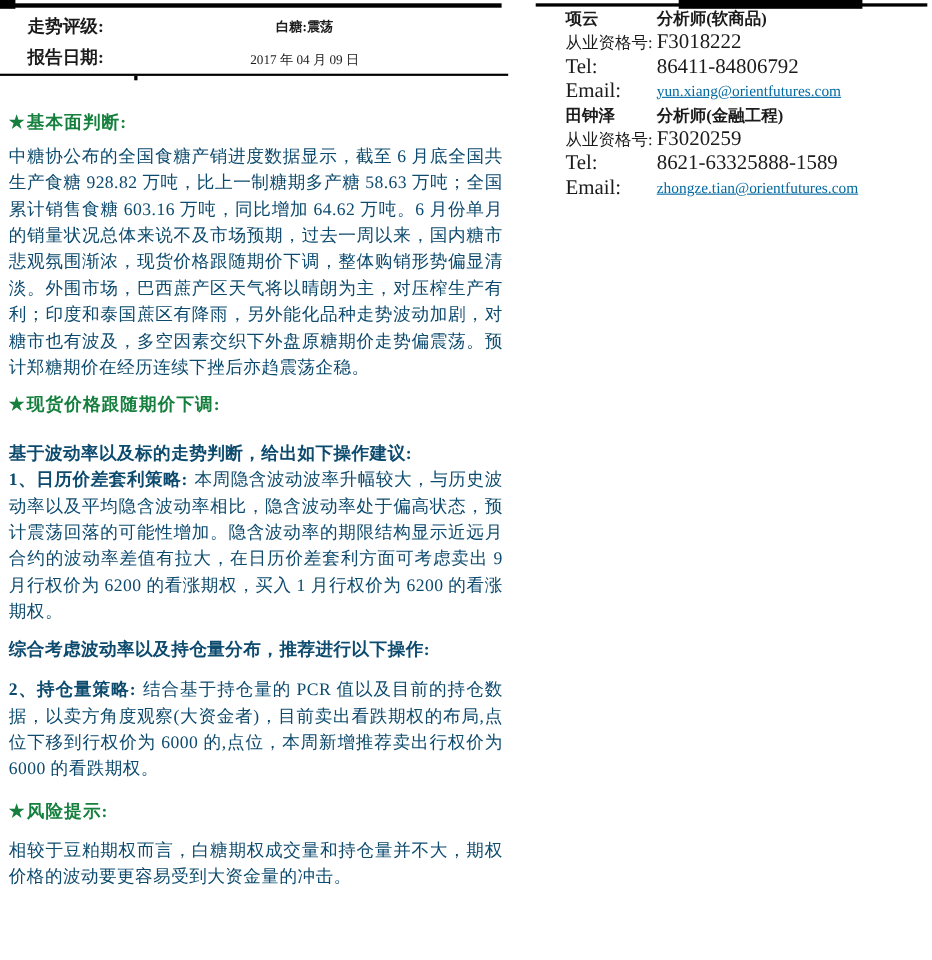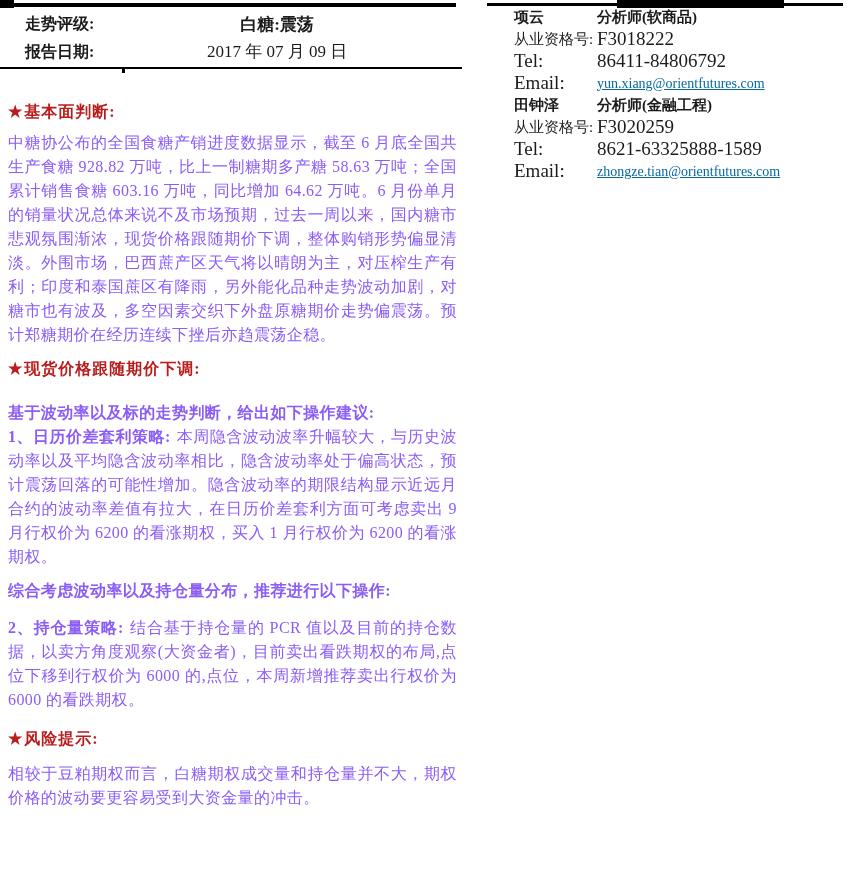--- a/index.html
+++ b/index.html
@@ -18,32 +18,32 @@
   .right-bar     { left:617px; top:0; width:167px; height:8px; }
 
   
   .left-col { position:absolute; left:8px; top:0; width:449px; }
   .left-col > * { position:absolute; left:0; width:449px; margin:0; }
 
   .meta-row { display:flex; align-items:center; height:24px; padding-left:17px; box-sizing:border-box; }
   .meta-row.row1 { top:12px; }
   .meta-row.row2 { top:39px;align-items:flex-end; }
   .meta-label { flex:0 0 112px; font-weight:700; font-size:16px; }
-  .meta-value { flex:1; text-align:center; font-size:17px; padding-right:40px; }
+  .meta-value { flex:1; text-align:center; font-size:12px; padding-right:40px; }
   .meta-value.bold { font-weight:700; }
 
-  .sec-title { font-size:16px; font-weight:700; color:#b91c1c; letter-spacing:1px; line-height:20px; }
+  .sec-title { font-size:16px; font-weight:700; color:#15803d; letter-spacing:1px; line-height:20px; }
   .sec-title .star { margin-right:1px; }
   .t1 { top:102px; }
   .t2 { top:359px; }
   .t3 { top:729px; }
 
   .body {
     font-size:16px; line-height:24px; text-align:justify; text-align-last:left;
-    letter-spacing:0.4px; color:#8b5cf6;
+    letter-spacing:0.4px; color:#0c4a6e;
   }
   .p1 { top:131px; }
   .intro { top:389px; font-weight:700;margin-top:12px; }
   .p2 { top:425px; }
   .mid { top:579px; font-weight:700; }
   .p3 { top:616px; }
   .p4 { top:762px; }
   .lead { font-weight:700; margin-right:6px; }
 
   
@@ -70,21 +70,21 @@
   <div class="rule right-bar"></div>
 
   <div class="left-col">
 
     <div class="meta-row row1">
       <span class="meta-label">走势评级:</span>
       <span class="meta-value bold">白糖:震荡</span>
     </div>
     <div class="meta-row row2">
       <span class="meta-label">报告日期:</span>
-      <span class="meta-value">2017 年 07 月 09 日</span>
+      <span class="meta-value">2017 年 04 月 09 日</span>
     </div>
 
     <h2 class="sec-title t1"><span class="star">★</span><span>基本面判断:</span></h2>
     <p class="body p1">中糖协公布的全国食糖产销进度数据显示，截至 6 月底全国共生产食糖 928.82 万吨，比上一制糖期多产糖 58.63 万吨；全国累计销售食糖 603.16 万吨，同比增加 64.62 万吨。6 月份单月的销量状况总体来说不及市场预期，过去一周以来，国内糖市悲观氛围渐浓，现货价格跟随期价下调，整体购销形势偏显清淡。外围市场，巴西蔗产区天气将以晴朗为主，对压榨生产有利；印度和泰国蔗区有降雨，另外能化品种走势波动加剧，对糖市也有波及，多空因素交织下外盘原糖期价走势偏震荡。预计郑糖期价在经历连续下挫后亦趋震荡企稳。</p>
 
     <h2 class="sec-title t2"><span class="star">★</span><span>现货价格跟随期价下调:</span></h2>
     <p class="body intro">基于波动率以及标的走势判断，给出如下操作建议:</p>
 
     <p class="body p2"><span class="lead">1、日历价差套利策略:</span><span>本周隐含波动波率升幅较大，与历史波动率以及平均隐含波动率相比，隐含波动率处于偏高状态，预计震荡回落的可能性增加。隐含波动率的期限结构显示近远月合约的波动率差值有拉大，在日历价差套利方面可考虑卖出 9 月行权价为 6200 的看涨期权，买入 1 月行权价为 6200 的看涨期权。</span></p>
 

